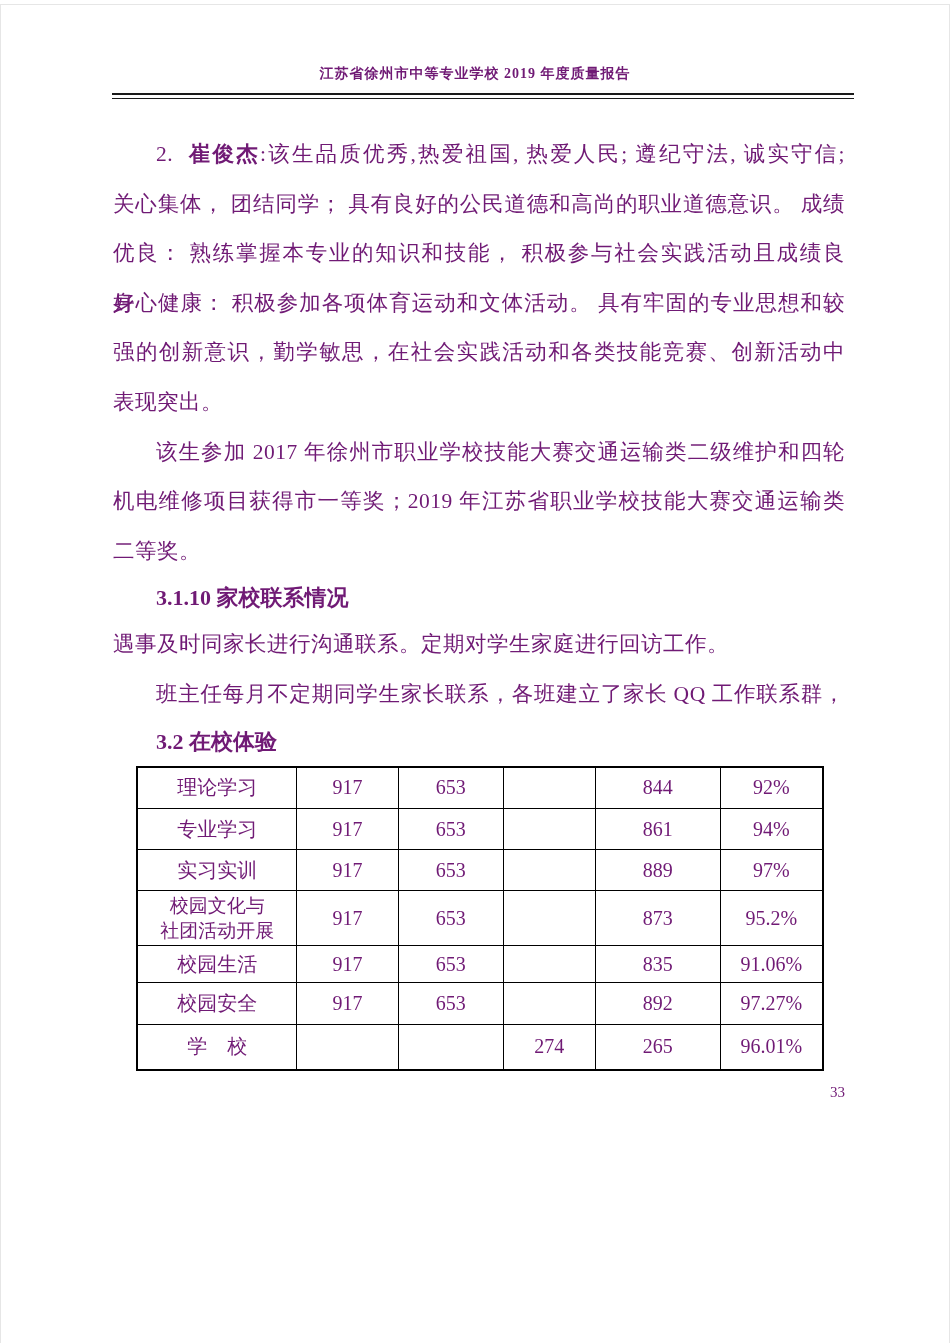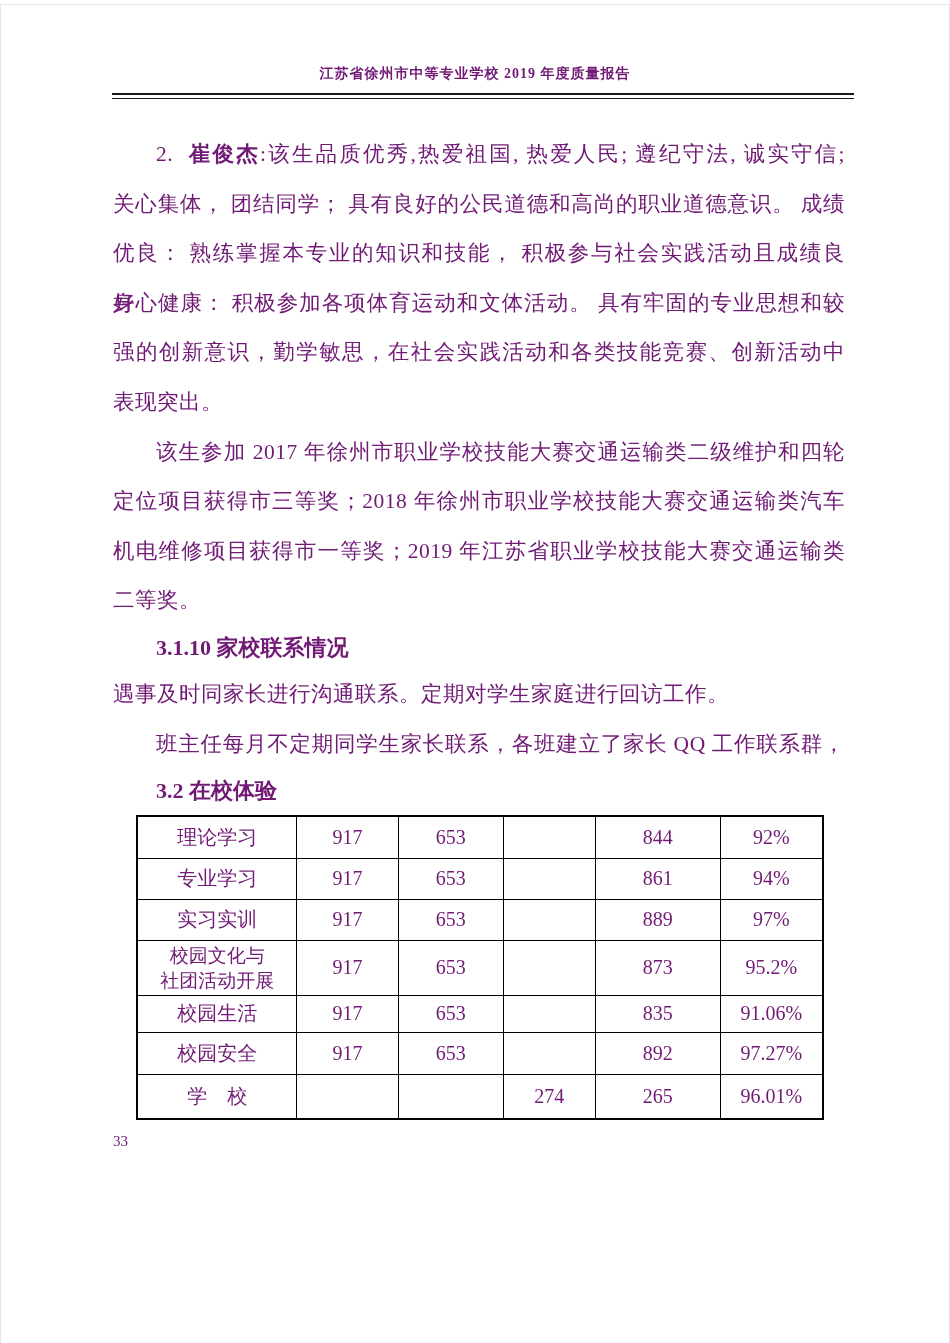--- a/index.html
+++ b/index.html
@@ -95,21 +95,21 @@
   tr.row-1  { height: 41px; }
   tr.row-2  { height: 41px; }
   tr.row-3  { height: 55px; }
   tr.row-3 td:first-child { font-size: 19px; }
   tr.row-4  { height: 37px; }
   tr.row-5  { height: 42px; }
   tr.row-6  { height: 45px; }
   
   .footer {
     margin-top: 11px;
-    text-align: left;
+    text-align: right;
     font-size: 15px;
     line-height: 20px;
   }
 </style>
 </head>
 <body>
 
 <div class="page">
 
   <div class="running-header">
@@ -125,21 +125,20 @@
       </div>
       <div class="line just">关心集体， 团结同学； 具有良好的公民道德和高尚的职业道德意识。 成绩</div>
       <div class="line just">优良： 熟练掌握本专业的知识和技能， 积极参与社会实践活动且成绩良好。</div>
       <div class="line just">身心健康： 积极参加各项体育运动和文体活动。 具有牢固的专业思想和较</div>
       <div class="line just">强的创新意识，勤学敏思，在社会实践活动和各类技能竞赛、创新活动中</div>
       <div class="line">表现突出。</div>
     </div>
 
     <div>
       <div class="line just ind">该生参加 2017 年徐州市职业学校技能大赛交通运输类二级维护和四轮</div>
-      <div class="line just">定位项目获得市三等奖；2018 年徐州市职业学校技能大赛交通运输类汽车</div>
       <div class="line just">机电维修项目获得市一等奖；2019 年江苏省职业学校技能大赛交通运输类</div>
       <div class="line">二等奖。</div>
     </div>
 
     <div class="heading">3.1.10 家校联系情况</div>
 
     <div>
       <div class="line">遇事及时同家长进行沟通联系。定期对学生家庭进行回访工作。</div>
       <div class="line just ind">班主任每月不定期同学生家长联系，各班建立了家长 QQ 工作联系群，</div>
     </div>

